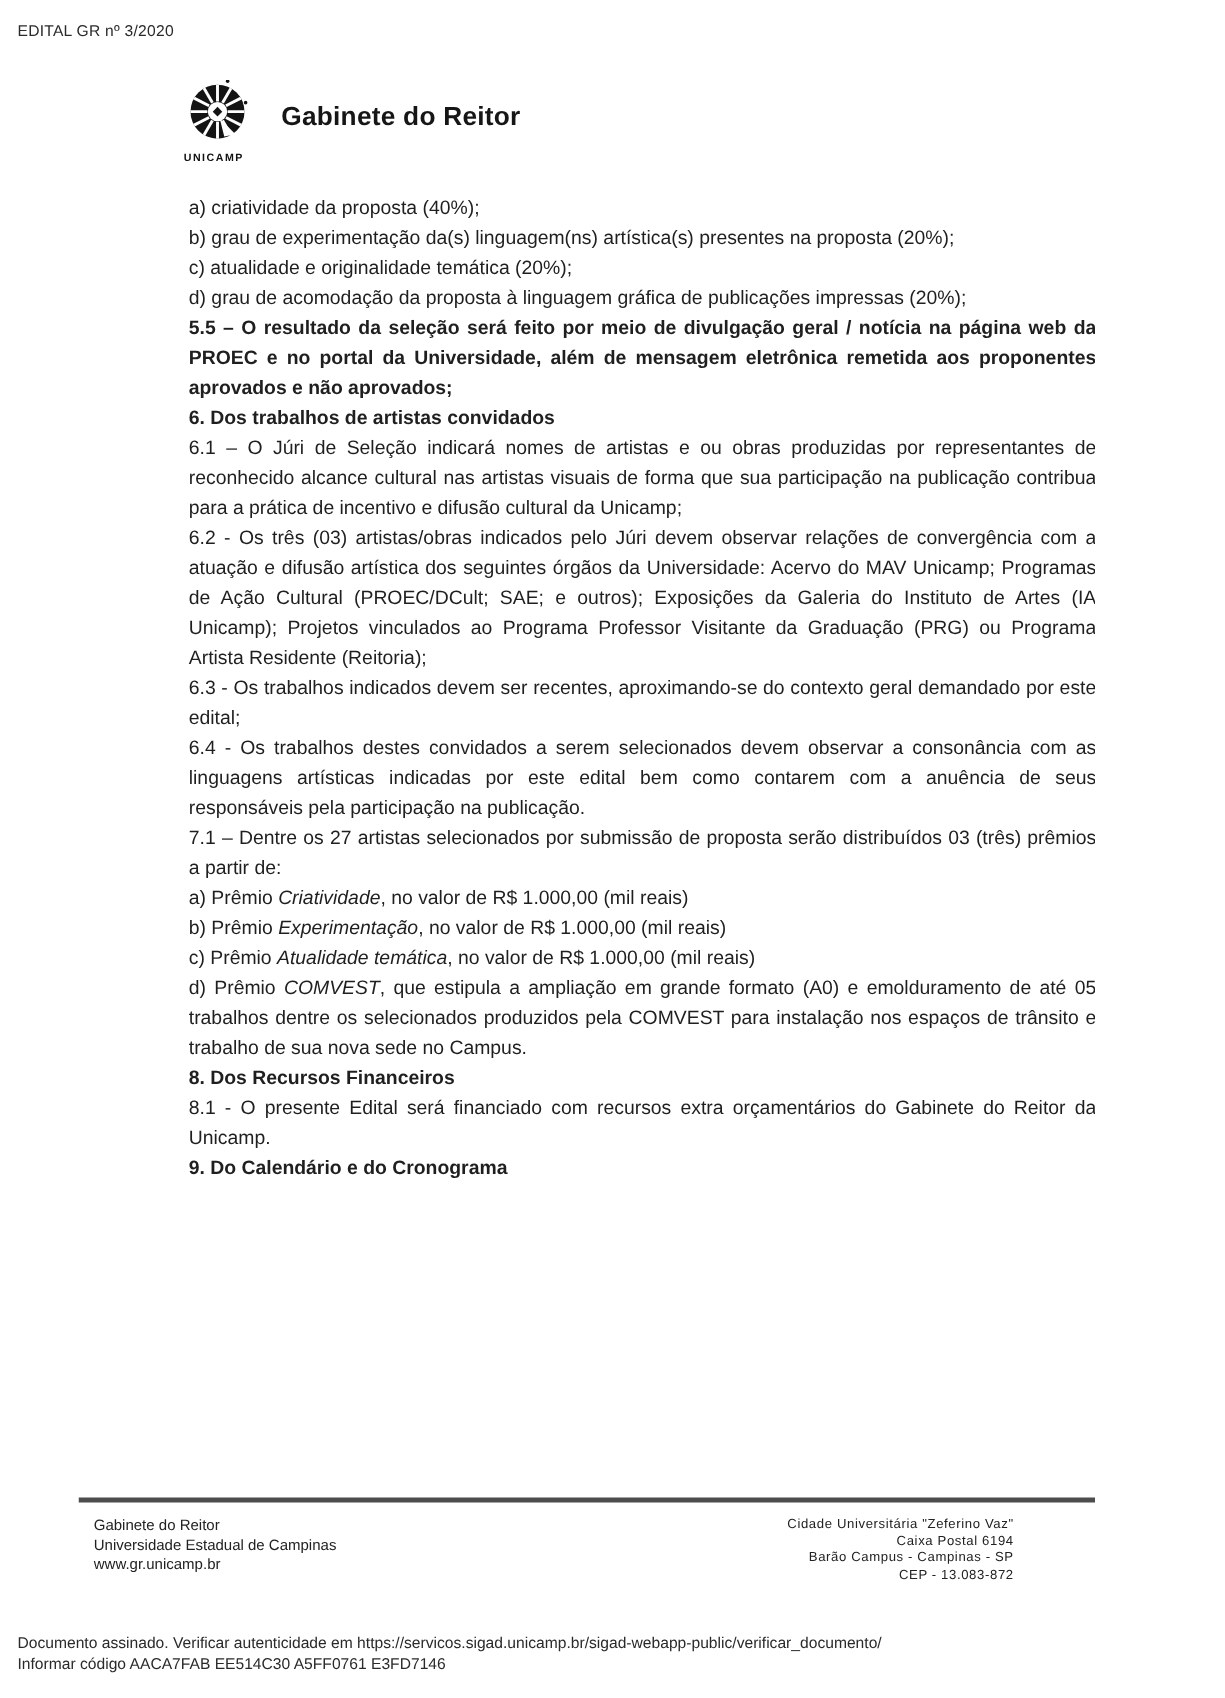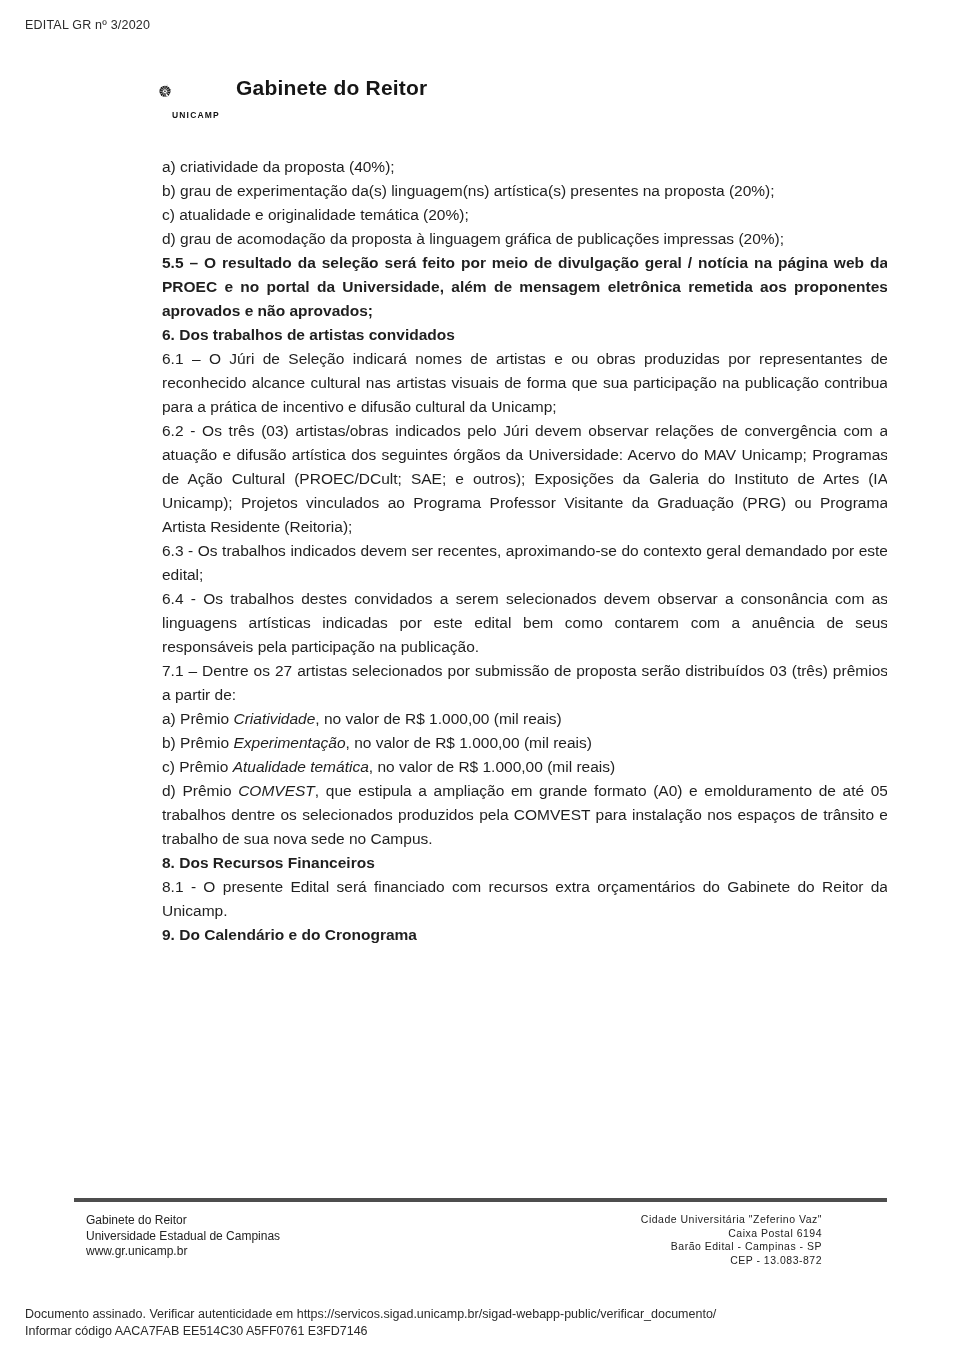--- a/index.html
+++ b/index.html
@@ -5,41 +5,40 @@
   * { margin: 0; padding: 0; box-sizing: border-box; }
   html, body { background: #ffffff; }
   .page {
     position: relative;
     width: 876px;
     height: 1358px;
     background: #ffffff;
     font-family: "Liberation Sans", sans-serif;
     color: #1f1f1f;
     overflow: hidden;
-    margin-left: 11px;
   }
   .doc-ref {
     position: absolute;
     left: 14px;
     top: 18px;
     font-size: 12.5px;
     color: #2a2a2a;
     letter-spacing: 0.2px;
   }
   .letterhead {
     position: absolute;
     left: 147px;
     top: 64px;
     display: flex;
     align-items: center;
   }
   .logo-wrap {
     display: flex;
-    flex-direction: row;
-    align-items: flex-end;
+    flex-direction: column;
+    align-items: flex-start;
     width: 62px;
   }
   .logo-caption {
     font-size: 8.5px;
     font-weight: bold;
     letter-spacing: 1.2px;
     color: #111;
     margin-top: 1px;
   }
   .org-title {
@@ -170,21 +169,21 @@
 
   <div class="footer-left">
     <div>Gabinete do Reitor</div>
     <div>Universidade Estadual de Campinas</div>
     <div>www.gr.unicamp.br</div>
   </div>
 
   <div class="footer-right">
     <div>Cidade Universitária "Zeferino Vaz"</div>
     <div>Caixa Postal 6194</div>
-    <div>Barão Edital - Campinas - SP</div>
+    <div>Barão Campus - Campinas - SP</div>
     <div>CEP - 13.083-872</div>
   </div>
 
   <div class="signature">
     <div>Documento assinado. Verificar autenticidade em https://servicos.sigad.unicamp.br/sigad-webapp-public/verificar_documento/</div>
     <div>Informar código AACA7FAB EE514C30 A5FF0761 E3FD7146</div>
   </div>
 
 </div>
 

